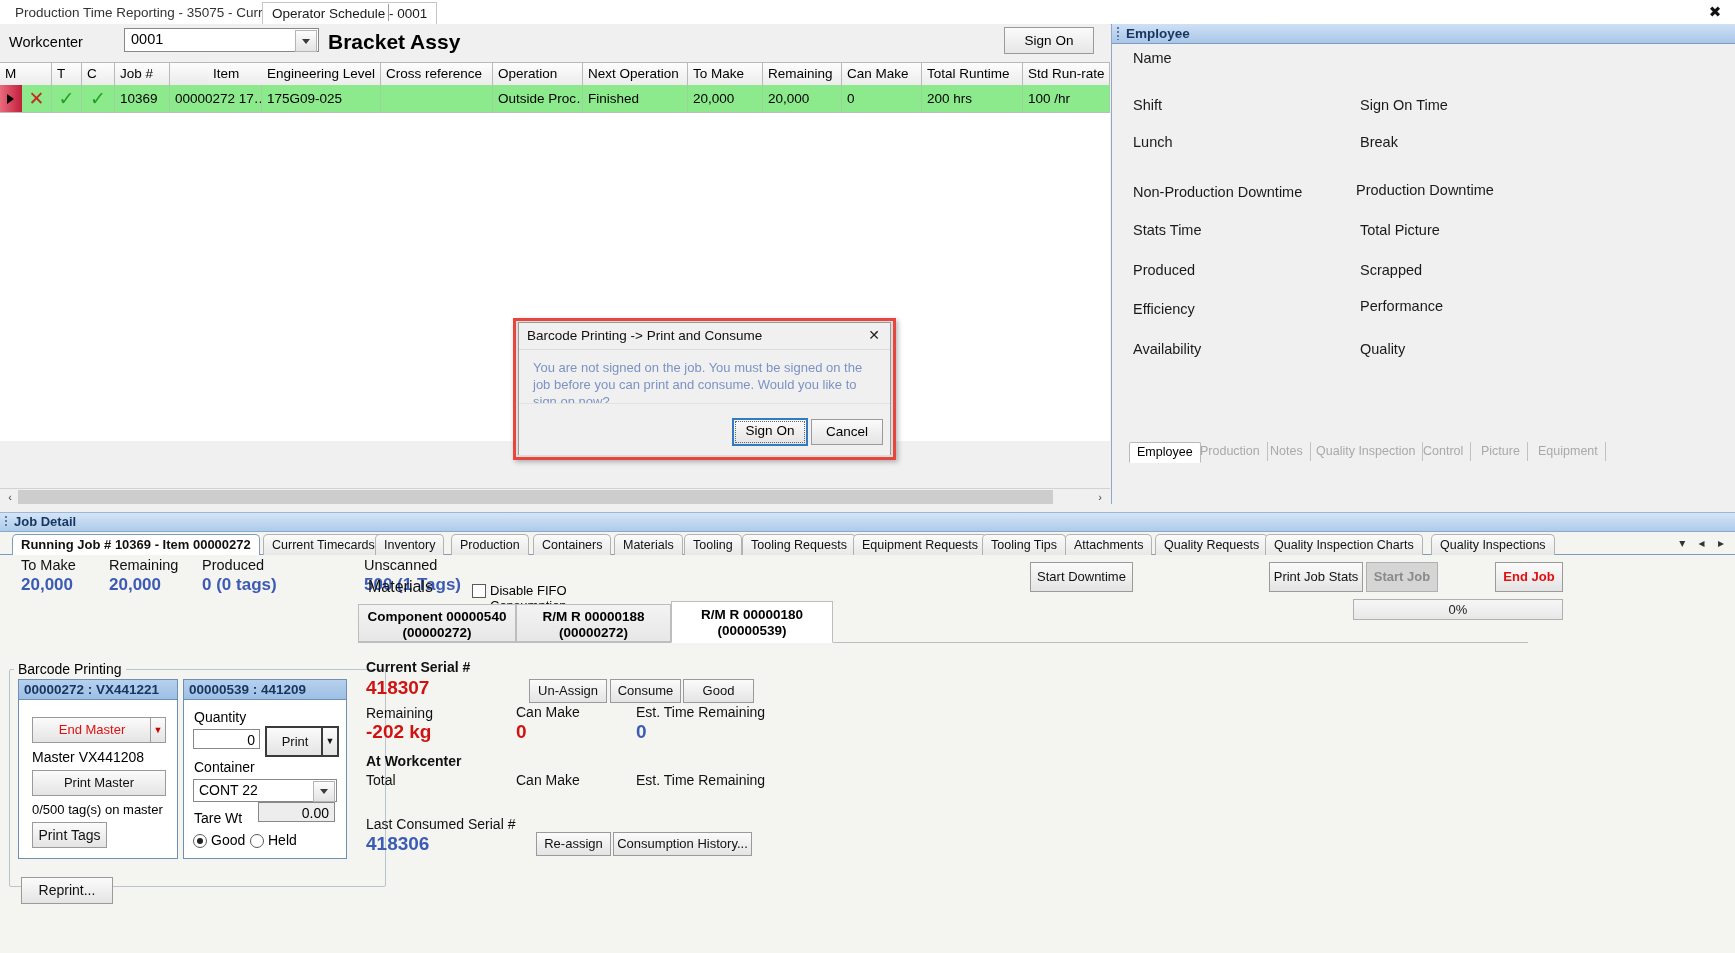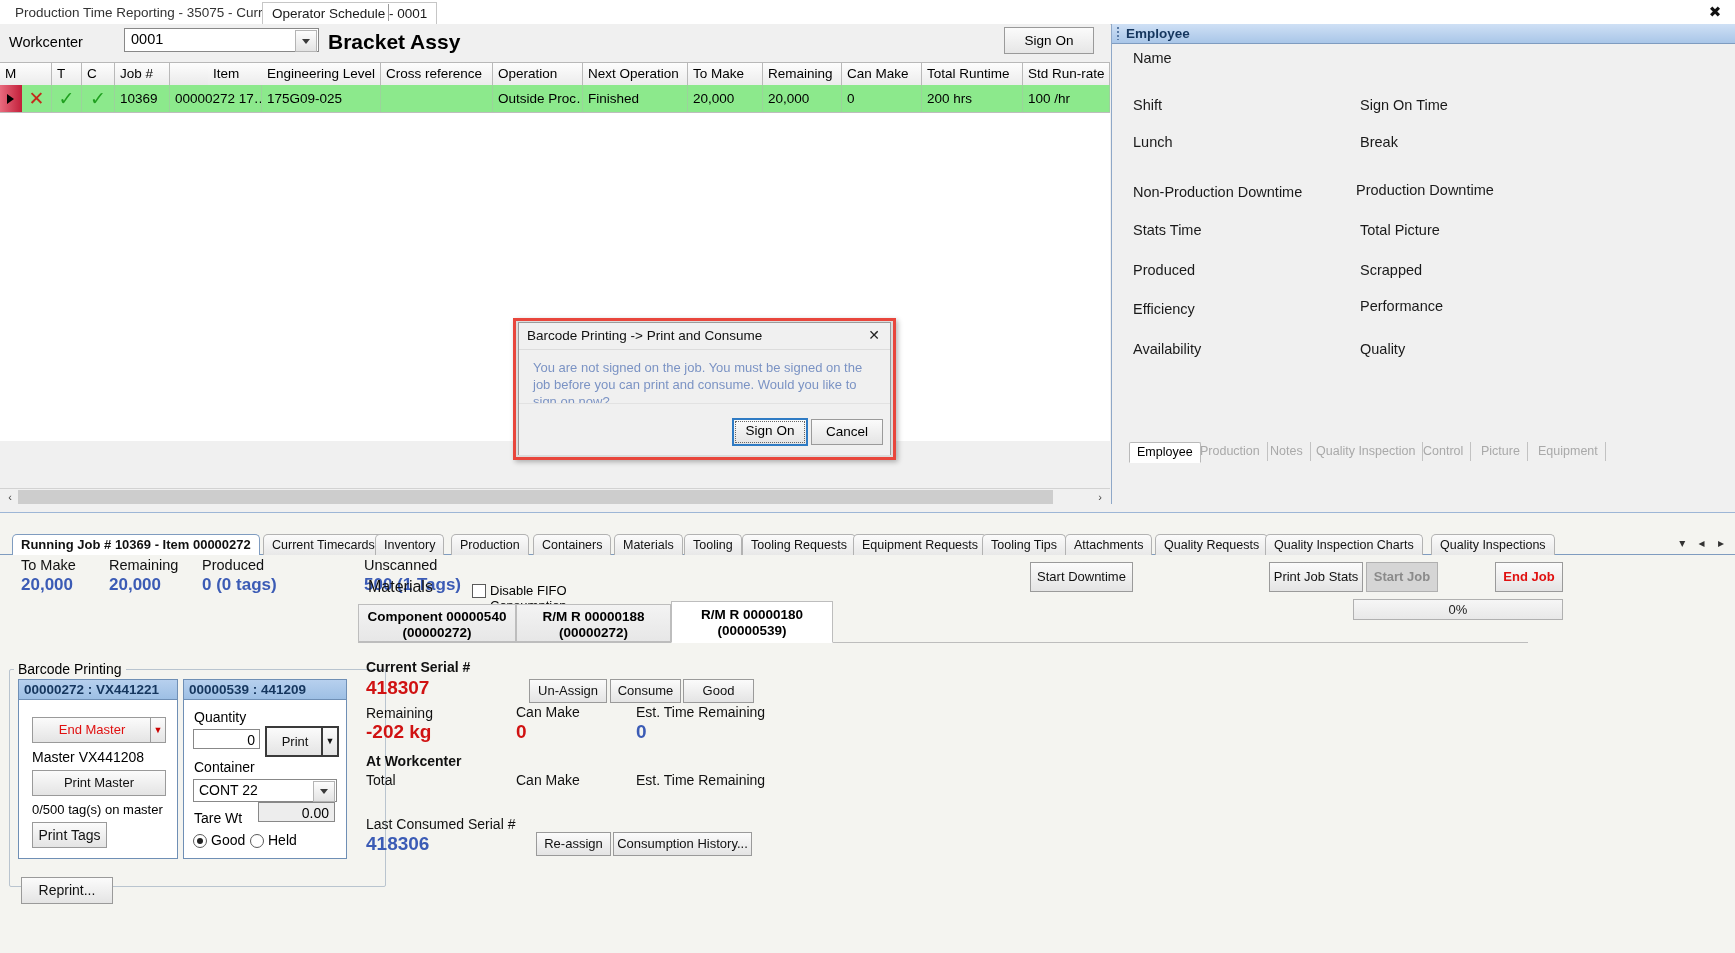--- a/index.html
+++ b/index.html
@@ -217,20 +217,24 @@
     <div class="emptab sel" style="left:18px;">Employee</div>
     <div class="emptab" style="left:82px;">Production</div>
     <div class="emptab" style="left:152px;">Notes</div>
     <div class="emptab" style="left:198px;">Quality Inspection</div>
     <div class="emptab" style="left:305px;">Control</div>
     <div class="emptab" style="left:363px;">Picture</div>
     <div class="emptab" style="left:420px;">Equipment</div>
   </div>
 
   <div class="jobdetail">
+    <div class="jdhdr">
+      <div class="dots"></div>
+      <div class="t">Job Detail</div>
+    </div>
 
     <div class="jdtabs">
       <div class="jdtab sel" style="left:12px;">Running Job # 10369 - Item 00000272</div>
       <div class="jdtab" style="left:263px;">Current Timecards</div>
       <div class="jdtab" style="left:375px;">Inventory</div>
       <div class="jdtab" style="left:451px;">Production</div>
       <div class="jdtab" style="left:533px;">Containers</div>
       <div class="jdtab" style="left:614px;">Materials</div>
       <div class="jdtab" style="left:684px;">Tooling</div>
       <div class="jdtab" style="left:742px;">Tooling Requests</div>

